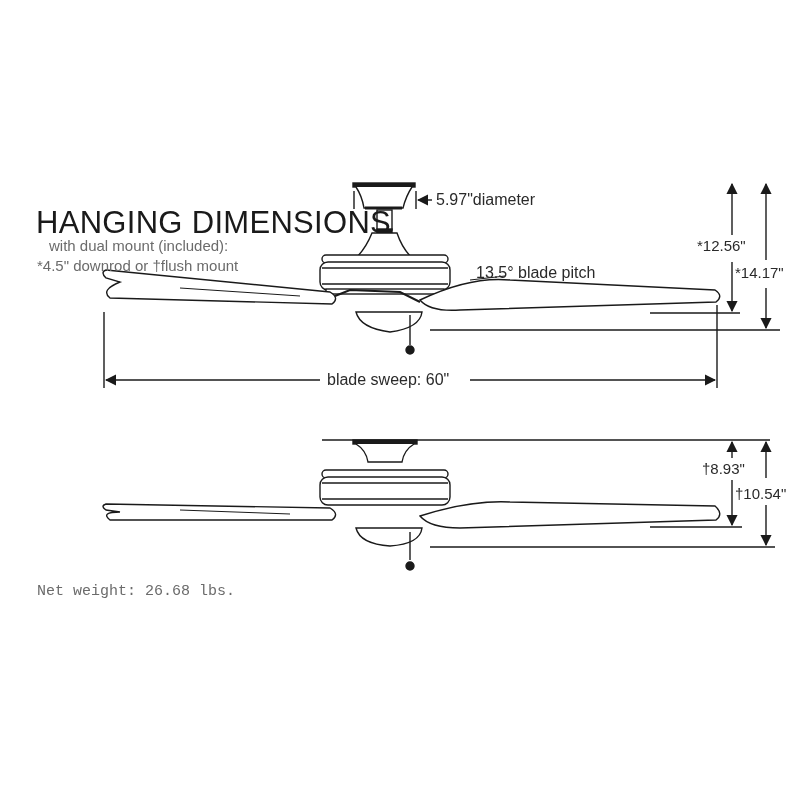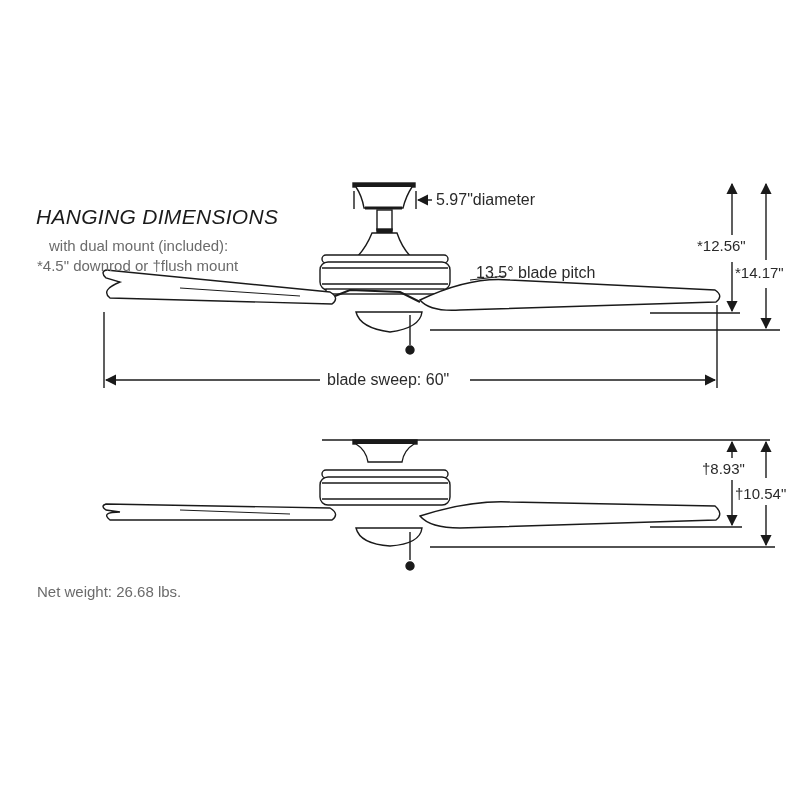--- a/index.html
+++ b/index.html
@@ -1,23 +1,23 @@
 <!DOCTYPE html>
 <html><head>
   <meta charset="utf-8">
   <style>
     html, body { margin: 0; padding: 0; background: #ffffff; }
     body { width: 800px; height: 800px; position: relative; overflow: hidden; font-family: "Liberation Sans", "DejaVu Sans", sans-serif; }
     .abs { position: absolute; white-space: nowrap; }
-    .title { left: 36px; top: 205px; font-size: 21px; color: #1a1a1a; letter-spacing: 0.3px; font-style: italic; }
+    .title { left: 36px; top: 205px; font-size: 31px; color: #1a1a1a; letter-spacing: 0.3px; }
     .sub { left: 37px; font-size: 15px; color: #6b6b6b; }
     .sub1 { top: 237px; margin-left: 12px; }
     .sub2 { top: 257px; }
     .lbl { font-size: 16px; color: #2a2a2a; }
-    .weight { left: 37px; top: 583px; font-size: 15px; color: #6b6b6b; }
+    .weight { left: 37px; top: 583px; font-size: 15px; color: #6b6b6b; font-family: Liberation Mono, monospace; }
     svg { position: absolute; left: 0; top: 0; }
   </style>
 </head>
 <body>
 
 <svg width="800" height="800" viewBox="0 0 800 800">
   <defs>
     <marker id="arr" viewBox="0 0 10 10" refX="9" refY="5" markerWidth="8" markerHeight="9" orient="auto-start-reverse">
       <path d="M0,0 L10,5 L0,10 z" fill="#1a1a1a"></path>
     </marker>

